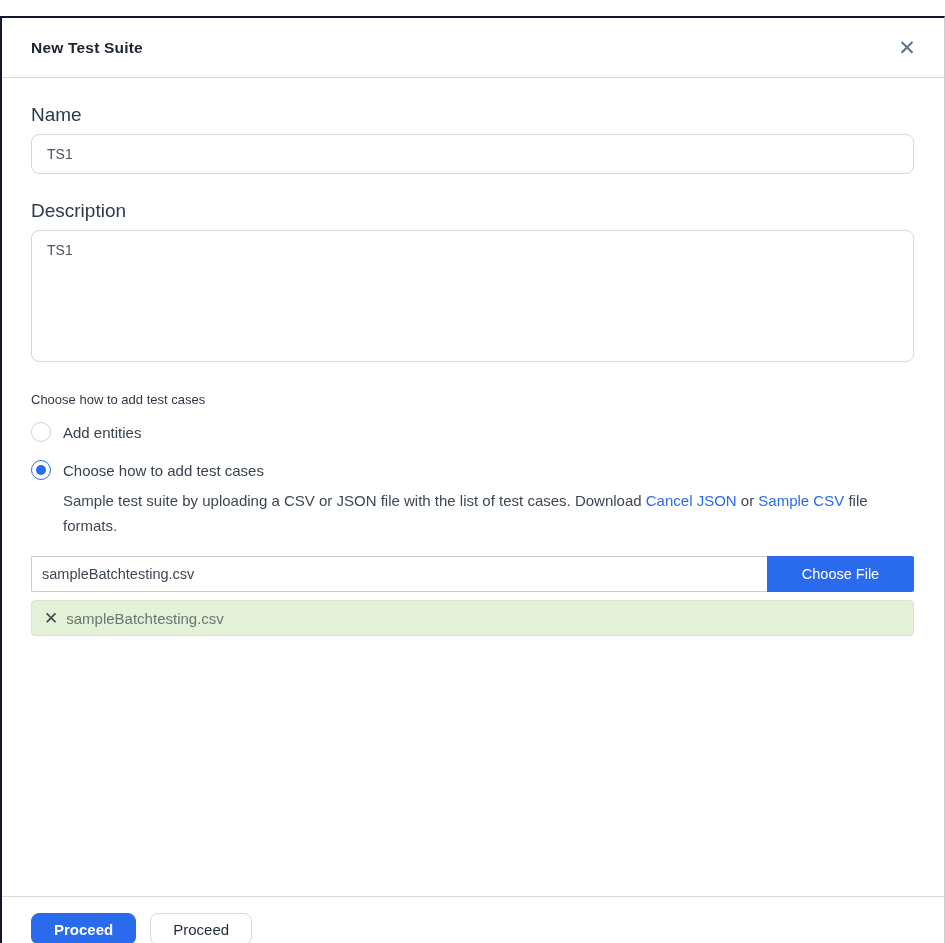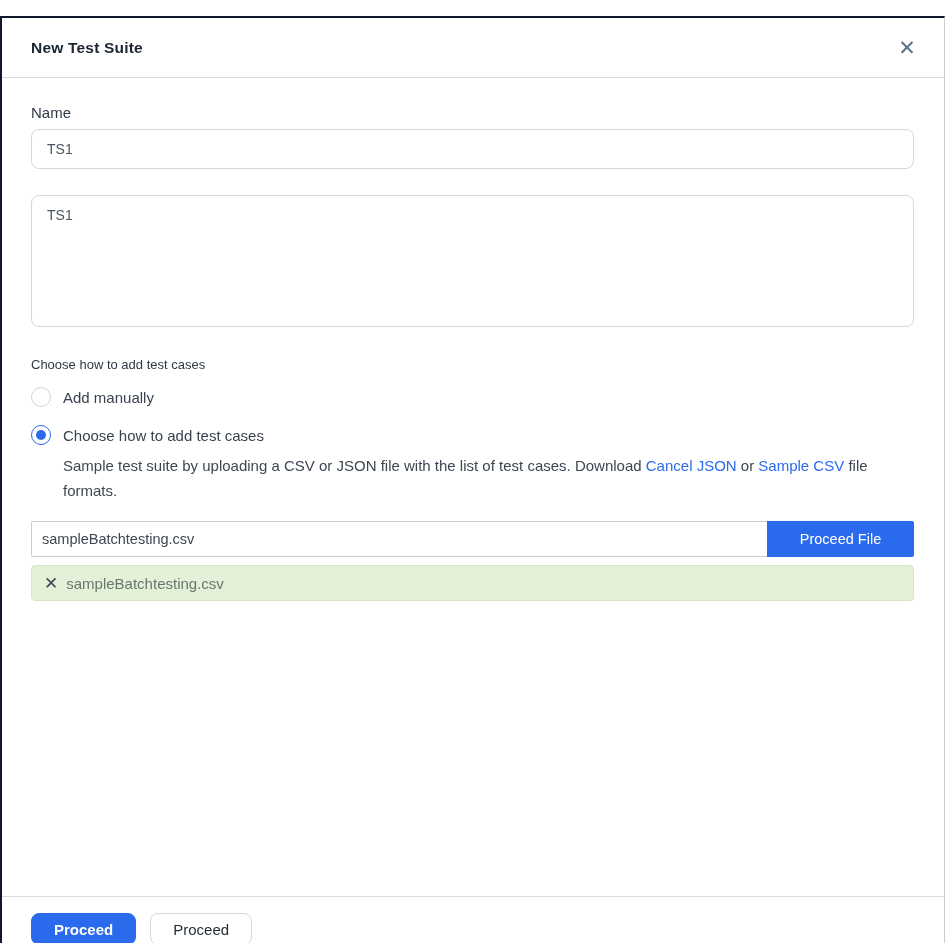--- a/index.html
+++ b/index.html
@@ -48,21 +48,21 @@
     color: #5e7489;
     line-height: 1;
   }
   
   .modal-body {
     flex: 1 1 auto;
     padding: 26px 30px 0 29px;
     overflow: hidden;
   }
   .field-label {
-    font-size: 15px;
+    font-size: 19px;
     color: #2e3947;
     margin-bottom: 8px;
   }
   .text-input {
     width: 100%;
     height: 40px;
     border: 1px solid #d4d8dd;
     border-radius: 8px;
     padding: 0 15px;
     font-size: 14px;
@@ -237,45 +237,46 @@
   </div>
 
   <div class="modal-body">
 
     <div class="field-group">
       <div class="field-label">Name</div>
       <input class="text-input" type="text" value="TS1" style="">
     </div>
 
     <div class="field-group">
+      <div class="field-label">Description</div>
       <textarea class="textarea-input" style="">TS1</textarea>
     </div>
 
     <div class="section-label">Choose how to add test cases</div>
 
     <div class="radio-option">
       <div class="radio-row">
         <span class="radio-circle"></span>
-        <span class="radio-label">Add manually</span>
+        <span class="radio-label">Add entities</span>
       </div>
     </div>
 
     <div class="radio-option">
       <div class="radio-row">
         <span class="radio-circle selected"></span>
         <span class="radio-label">Choose how to add test cases</span>
       </div>
       <div class="radio-desc">
         <span>Sample test suite by uploading a CSV or JSON file with the list of test cases. Download </span><a class="inline-link">Cancel JSON</a><span> or </span><a class="inline-link">Sample CSV</a><span> file formats.</span>
       </div>
     </div>
 
     <div class="file-row">
       <input class="file-text-input" type="text" value="sampleBatchtesting.csv" style="">
-      <button class="choose-file-btn">Proceed File</button>
+      <button class="choose-file-btn">Choose File</button>
     </div>
 
     <div class="file-chip">
       <button class="chip-remove-btn">
         <span class="x">✕</span>
       </button>
       <span class="chip-filename">sampleBatchtesting.csv</span>
     </div>
 
   </div>

